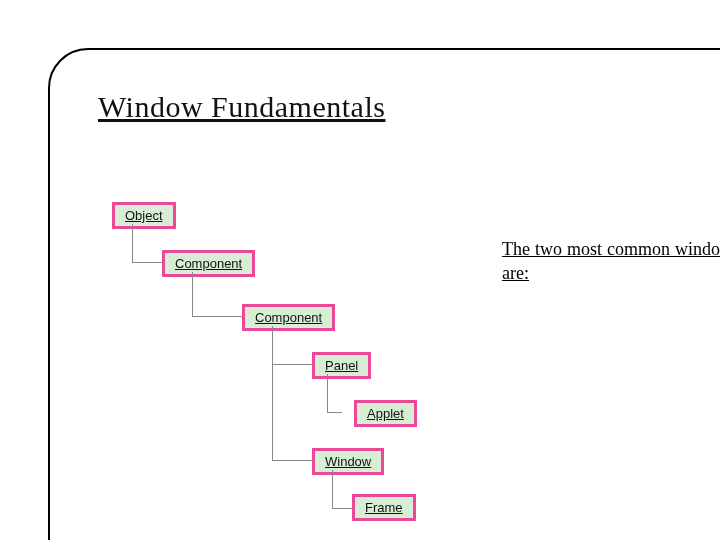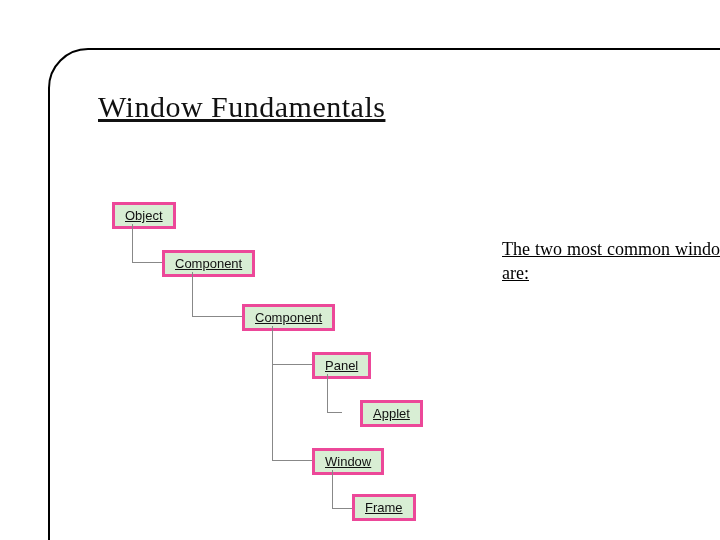--- a/index.html
+++ b/index.html
@@ -79,21 +79,21 @@
 <div class="slide">
 
   <div class="title">Window Fundamentals</div>
 
   <div class="diagram">
 
     <div class="node" style="left:0px;   top:0px;">Object</div>
     <div class="node" style="left:50px;  top:48px;">Component</div>
     <div class="node" style="left:130px; top:102px;">Component</div>
     <div class="node" style="left:200px; top:150px;">Panel</div>
-    <div class="node" style="left:248px; top:198px;">Applet</div>
+    <div class="node" style="left:242px; top:198px;">Applet</div>
     <div class="node" style="left:200px; top:246px;">Window</div>
     <div class="node" style="left:240px; top:292px;">Frame</div>
 
     <div class="connector v" style="left:20px;  top:22px; height:38px;"></div>
     <div class="connector h" style="left:20px;  top:60px; width:30px;"></div>
 
     <div class="connector v" style="left:80px;  top:70px; height:44px;"></div>
     <div class="connector h" style="left:80px;  top:114px; width:50px;"></div>
 
     <div class="connector v" style="left:160px; top:124px; height:38px;"></div>

